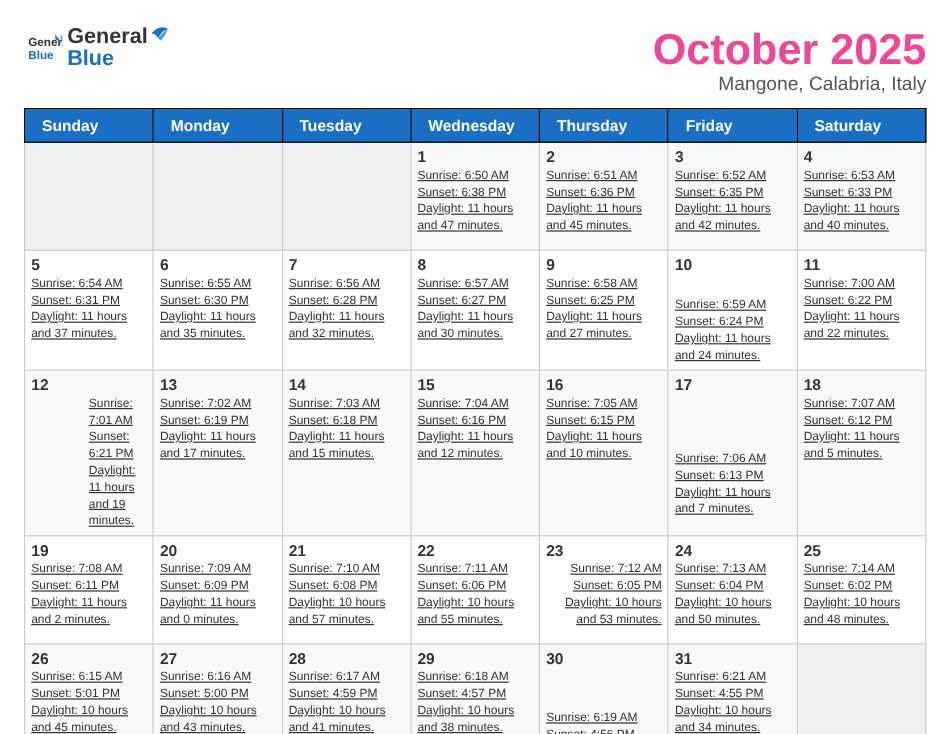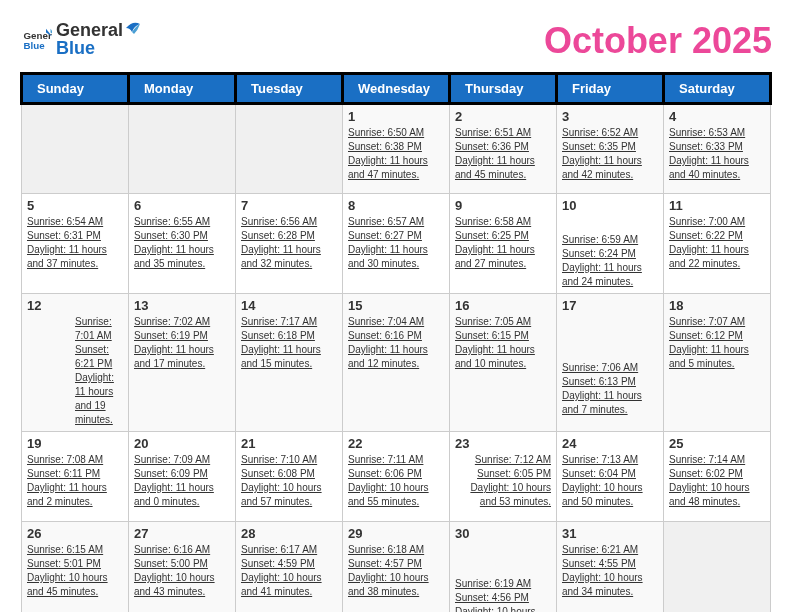--- a/index.html
+++ b/index.html
@@ -41,21 +41,21 @@
       width: 100%;
       border-collapse: collapse;
       table-layout: fixed;
     }
     thead tr th {
       background: #1a6fc4;
       color: #fff;
       font-size: 13px;
       padding: 6px 14px;
       text-align: left;
-      border: 3px solid #000000;
+      border: 1px solid #000000;
     }
     tbody tr td {
       vertical-align: top;
       border: 1px solid #ccc;
       padding: 4px 5px;
       font-size: 10.5px;
       color: #333;
       height: 90px;
       background: #fff;
     }
@@ -95,20 +95,21 @@
         <svg width="18" height="22" viewBox="0 0 18 22" style="margin:0 1px;">
           <path d="M2 8 Q9 0 16 4 Q10 6 8 12 Q6 8 2 8Z" fill="#1a6fc4"></path>
           <path d="M8 12 Q12 6 16 4 Q14 10 10 14Z" fill="#4a9fd4"></path>
         </svg>
       </div>
       <div style="font-size:18px; font-weight:bold; color:#1a6fc4; margin-top:-4px;">Blue</div>
     </div>
   </div>
   <div class="title-block">
     <div class="month-title">October 2025</div>
+    <div class="location-title">Mangone, Calabria, Italy</div>
   </div>
 </div>
 
 <table>
   <thead>
     <tr>
     <th>Sunday</th>
         <th>Monday</th>
         <th>Tuesday</th>
         <th>Wednesday</th>
@@ -212,21 +213,21 @@
         </td>
         <td>
           <span class="day-number">13</span>
           <div class="day-info" style="white-space: pre-line;">Sunrise: 7:02 AM
 Sunset: 6:19 PM
 Daylight: 11 hours
 and 17 minutes.</div>
         </td>
         <td>
           <span class="day-number">14</span>
-          <div class="day-info" style="white-space: pre-line;">Sunrise: 7:17 AM
+          <div class="day-info" style="white-space: pre-line;">Sunrise: 7:03 AM
 Sunset: 6:18 PM
 Daylight: 11 hours
 and 15 minutes.</div>
         </td>
         <td>
           <span class="day-number">15</span>
           <div class="day-info" style="white-space: pre-line;">Sunrise: 7:04 AM
 Sunset: 6:16 PM
 Daylight: 11 hours
 and 12 minutes.</div>

